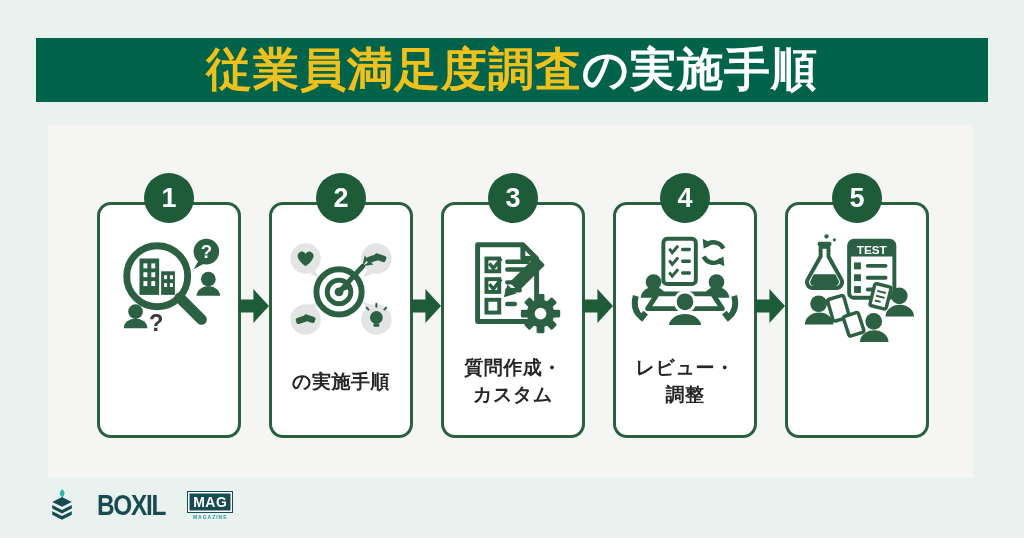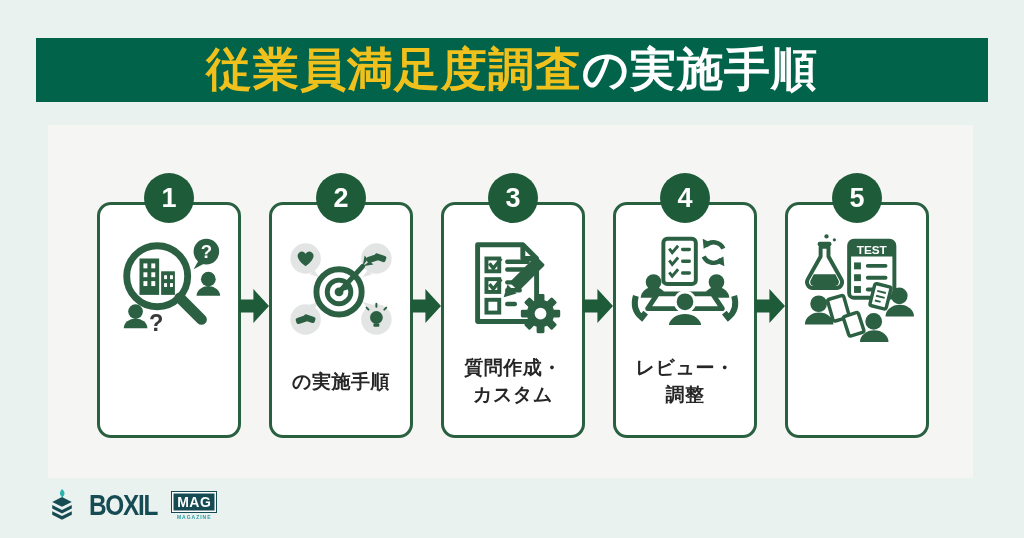--- a/index.html
+++ b/index.html
@@ -53,21 +53,21 @@
   .arrow {
     position:absolute; top:289px; width:30px; height:34px;
     background:#1e5b38;
     clip-path:polygon(0 31%, 48% 31%, 48% 0, 100% 50%, 48% 100%, 48% 69%, 0 69%);
   }
   .arrow.a1 { left:239px; } .arrow.a2 { left:411px; }
   .arrow.a3 { left:583px; } .arrow.a4 { left:755px; }
 
   .logo {
     position:absolute; left:46px; top:488px; height:34px;
-    display:flex; align-items:center; gap:11px;
+    display:flex; align-items:center; gap:19px;
   }
   .logo .mark { width:32px; height:32px; }
   .logo .word {
     font-size:29px; font-weight:800; color:#174b54; letter-spacing:-1.5px;
     transform:scaleX(.84); transform-origin:left center;
   }
   .badge-col { display:flex; flex-direction:column; align-items:center; margin-left:-10px; }
   .badge {
     background:#174b54; color:#fff; font-size:14px; font-weight:800;
     padding:2px 5px; letter-spacing:0.5px;

